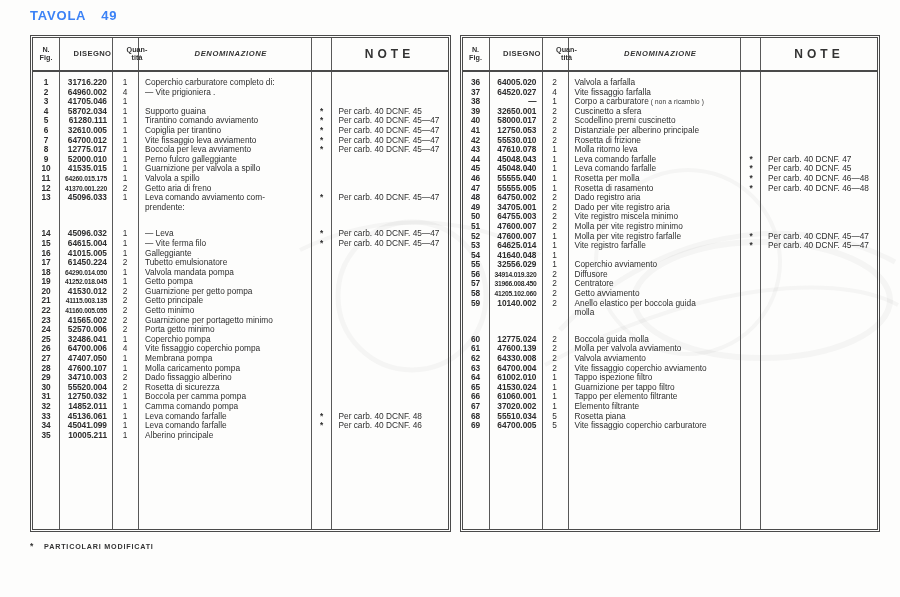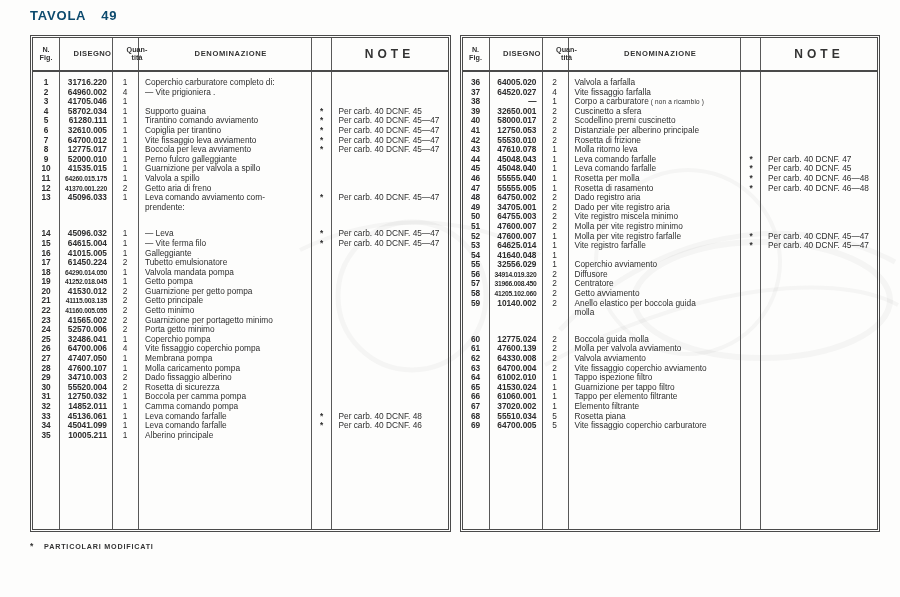--- a/index.html
+++ b/index.html
@@ -8,21 +8,21 @@
     font-family:"Liberation Sans",sans-serif;color:#2e2e2e;
     position:relative;overflow:hidden;
   }
   .page{position:absolute;inset:0;background:#fdfdfc;}
 
   
   .watermark{position:absolute;inset:0;pointer-events:none;}
 
   .page-title{
     position:absolute;left:30px;top:8px;margin:0;
-    font-size:13px;font-weight:bold;letter-spacing:0.8px;color:#0c4a6e;
+    font-size:13px;font-weight:bold;letter-spacing:0.8px;color:#3b82f6;
   }
   .page-title .title-num{margin-left:15px;}
 
   .tables{
     position:absolute;left:30px;top:35px;width:850px;height:497px;
     display:flex;gap:9px;
   }
   .parts-table{
     flex:1;border:3px double #4a4a4a;position:relative;
     background:transparent;box-sizing:border-box;
@@ -33,21 +33,21 @@
   .vline{position:absolute;top:0;bottom:0;width:1px;background:#585858;}
   .v1{left:26px;} .v2{left:79px;} .v3{left:105px;}
   .v4{right:136px;} .v5{right:116px;}
 
   .thead{
     display:flex;align-items:stretch;height:32px;flex:0 0 32px;
     border-bottom:2px solid #4a4a4a;font-weight:bold;position:relative;z-index:2;
   }
   .th{display:flex;flex-direction:column;align-items:center;justify-content:center;
       font-size:7.2px;line-height:8px;color:#333;}
-  .th.c-den{font-size:7.6px;letter-spacing:0.6px;}
+  .th.c-den{font-size:7.6px;letter-spacing:0.6px;font-style:italic;}
   .th.c-note{font-size:12px;letter-spacing:4px;}
   .th.c-dis{font-size:7.6px;letter-spacing:0.4px;padding-left:7px;}
 
   .tbody{position:relative;z-index:2;padding-top:6px;}
 
   .tr{display:flex;align-items:flex-start;font-size:8.3px;line-height:9.6px;}
   .tr.gap{margin-top:17px;}
   .td{box-sizing:border-box;white-space:nowrap;}
 
   .c-fig{width:26px;text-align:center;font-weight:bold;}

